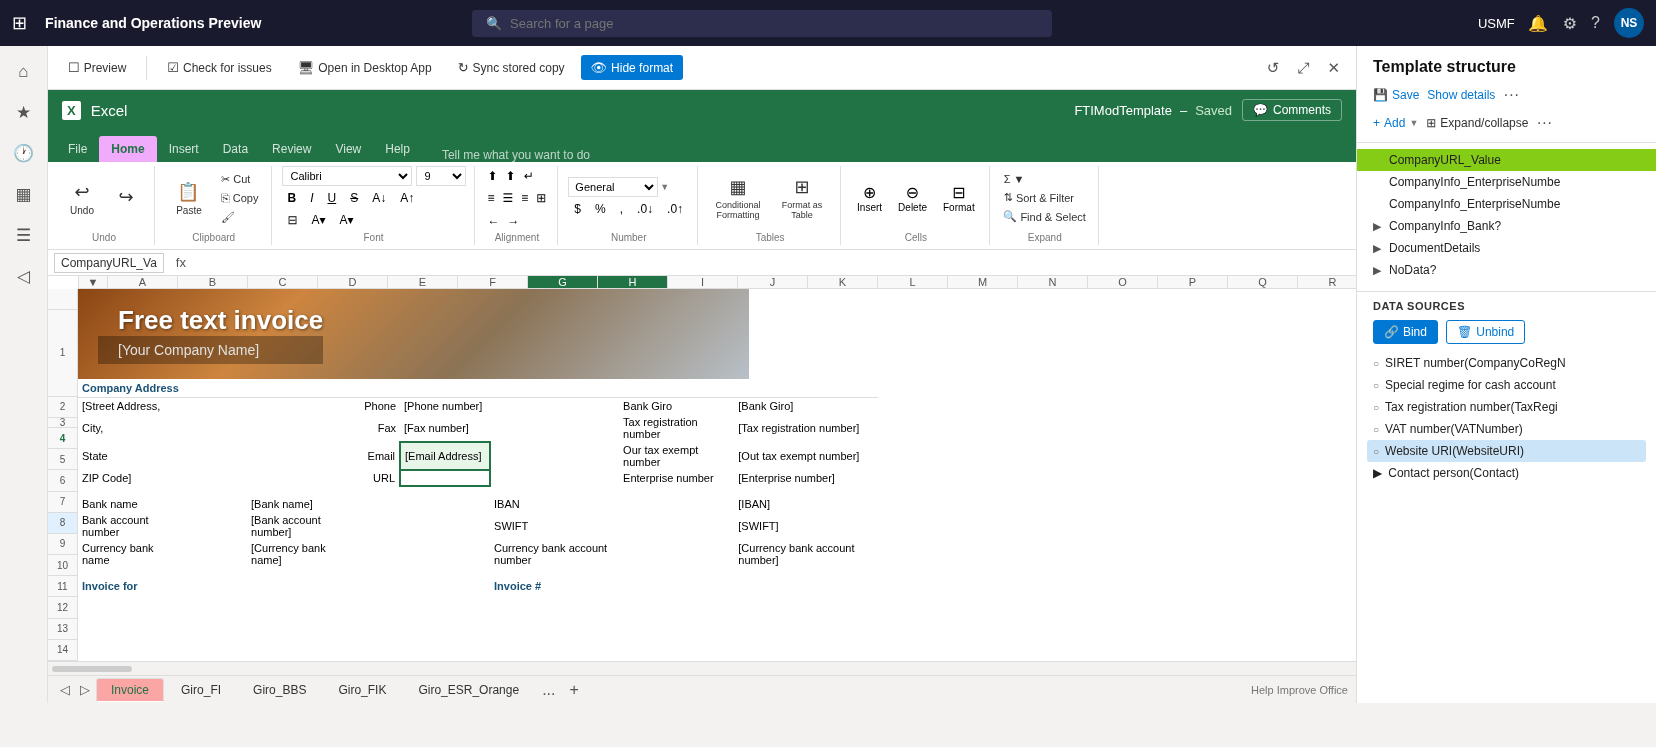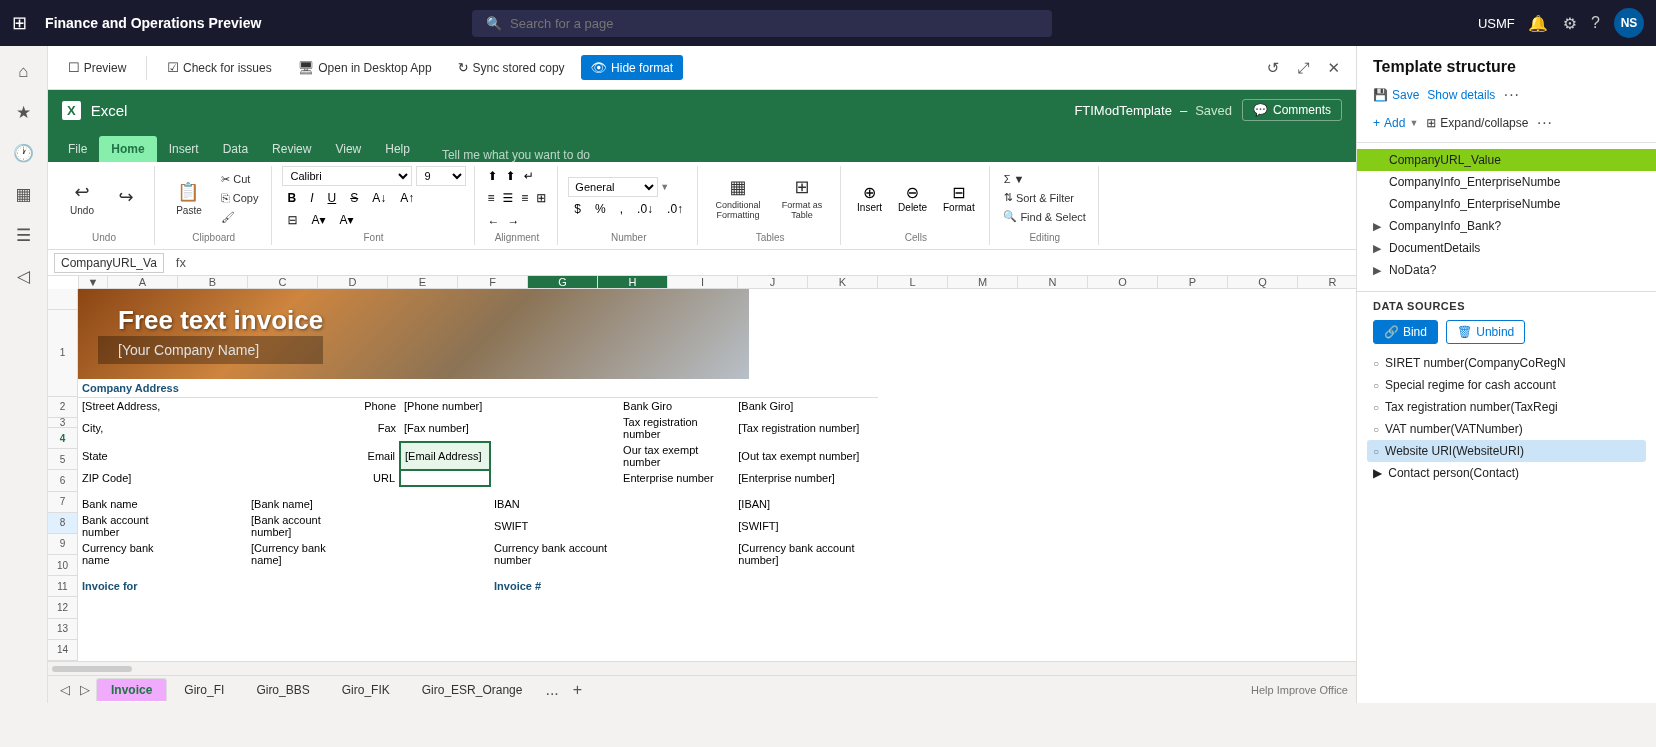--- a/index.html
+++ b/index.html
@@ -56,21 +56,21 @@
     }
     .excel-logo { background: white; color: #217346; font-weight: 900; font-size: 13px; padding: 2px 5px; border-radius: 2px; }
     .excel-app-name { font-size: 15px; font-weight: 300; flex: 1; }
     .excel-file-info { font-size: 13px; display: flex; gap: 8px; align-items: center; }
     .excel-file-info .saved { color: #c8e6c9; }
     .excel-comments-btn { display: flex; align-items: center; gap: 5px; background: transparent; border: 1px solid rgba(255,255,255,0.4); color: white; padding: 3px 10px; border-radius: 3px; font-size: 12px; cursor: pointer; }
 
     
     .ribbon-tabs { display: flex; align-items: flex-end; background: #217346; padding: 0 8px; height: 32px; }
     .ribbon-tab { color: rgba(255,255,255,0.8); font-size: 12px; padding: 6px 12px; cursor: pointer; border-radius: 3px 3px 0 0; }
-    .ribbon-tab.active { background: #86efac; color: #217346; font-weight: 600; }
+    .ribbon-tab.active { background: #f0abfc; color: #217346; font-weight: 600; }
     .tell-me { flex: 1; font-size: 12px; color: rgba(255,255,255,0.7); padding-left: 20px; }
 
     
     .ribbon { display: flex; align-items: stretch; background: white; border-bottom: 1px solid #ddd; padding: 4px 6px; gap: 2px; min-height: 72px; }
     .ribbon-group { display: flex; flex-direction: column; align-items: center; border-right: 1px solid #e0e0e0; padding: 0 8px; min-width: 60px; }
     .ribbon-group-name { font-size: 10px; color: #777; margin-top: auto; padding: 2px 0; }
     .ribbon-group-content { display: flex; align-items: center; gap: 4px; flex: 1; }
     .ribbon-btn { display: flex; flex-direction: column; align-items: center; padding: 3px 5px; border-radius: 3px; border: none; background: transparent; cursor: pointer; font-size: 10px; color: #333; min-width: 40px; }
     .ribbon-btn .rb-icon { font-size: 18px; margin-bottom: 2px; }
     .ribbon-btn-small { display: flex; align-items: center; gap: 3px; padding: 2px 4px; border-radius: 2px; border: none; background: transparent; cursor: pointer; font-size: 11px; color: #333; }
@@ -85,21 +85,21 @@
     .invoice-header-img {
       width: 100%; height: 90px; background: linear-gradient(135deg, #8B4513 0%, #CD853F 30%, #8B7355 60%, #B8C0C8 100%);
       display: flex; align-items: center; position: relative; overflow: hidden;
     }
     .invoice-header-text { color: white; font-size: 26px; font-weight: 700; padding-left: 20px; text-shadow: 1px 1px 3px rgba(0,0,0,0.5); }
     .company-name-tag { color: #e0e0e0; font-size: 14px; padding: 6px 20px; background: rgba(0,0,0,0.3); }
 
     
     .sheet-tabs { display: flex; align-items: center; background: #f3f2f1; border-top: 1px solid #ddd; height: 28px; padding: 0 8px; gap: 2px; }
     .sheet-tab { padding: 4px 14px; font-size: 12px; cursor: pointer; border: 1px solid transparent; border-radius: 3px 3px 0 0; background: #f3f2f1; color: #333; }
-    .sheet-tab.active { background: #f0abfc; border: 1px solid #ddd; border-bottom: 1px solid white; color: #217346; font-weight: 700; }
+    .sheet-tab.active { background: #fca5a5; border: 1px solid #ddd; border-bottom: 1px solid white; color: #217346; font-weight: 400; }
     .sheet-tabs-right { margin-left: auto; color: #777; font-size: 11px; display: flex; align-items: center; gap: 4px; }
     .add-sheet-btn { background: transparent; border: none; color: #555; font-size: 16px; cursor: pointer; padding: 2px 6px; }
 
     
     .right-panel { width: 300px; border-left: 1px solid #ddd; background: white; display: flex; flex-direction: column; overflow: hidden; }
     .right-panel-header { padding: 12px 16px 0; border-bottom: 1px solid #e0e0e0; }
     .right-panel-title { font-size: 16px; font-weight: 600; color: #111; margin-bottom: 10px; }
     .panel-actions-row { display: flex; align-items: center; gap: 8px; margin-bottom: 10px; }
     .panel-btn { background: transparent; border: none; cursor: pointer; font-size: 12px; color: #0078d4; display: flex; align-items: center; gap: 4px; }
     .panel-more { color: #555; font-size: 16px; cursor: pointer; }
@@ -384,21 +384,21 @@
             <button class="ribbon-btn-small">
               <span>⇅</span>
               <span>Sort &amp; Filter</span>
             </button>
             <button class="ribbon-btn-small">
               <span>🔍</span>
               <span>Find &amp; Select</span>
             </button>
           </div>
         </div>
-        <span class="ribbon-group-name">Editing</span>
+        <span class="ribbon-group-name">Expand</span>
       </div>
     </div>
 
     <div class="formula-bar">
       <div class="cell-ref">CompanyURL_Va</div>
       <span class="fx-label">fx</span>
       <input class="formula-input" type="text" value="" style="">
     </div>
 
     <div style="flex:1;overflow:hidden;display:flex;flex-direction:column;">

